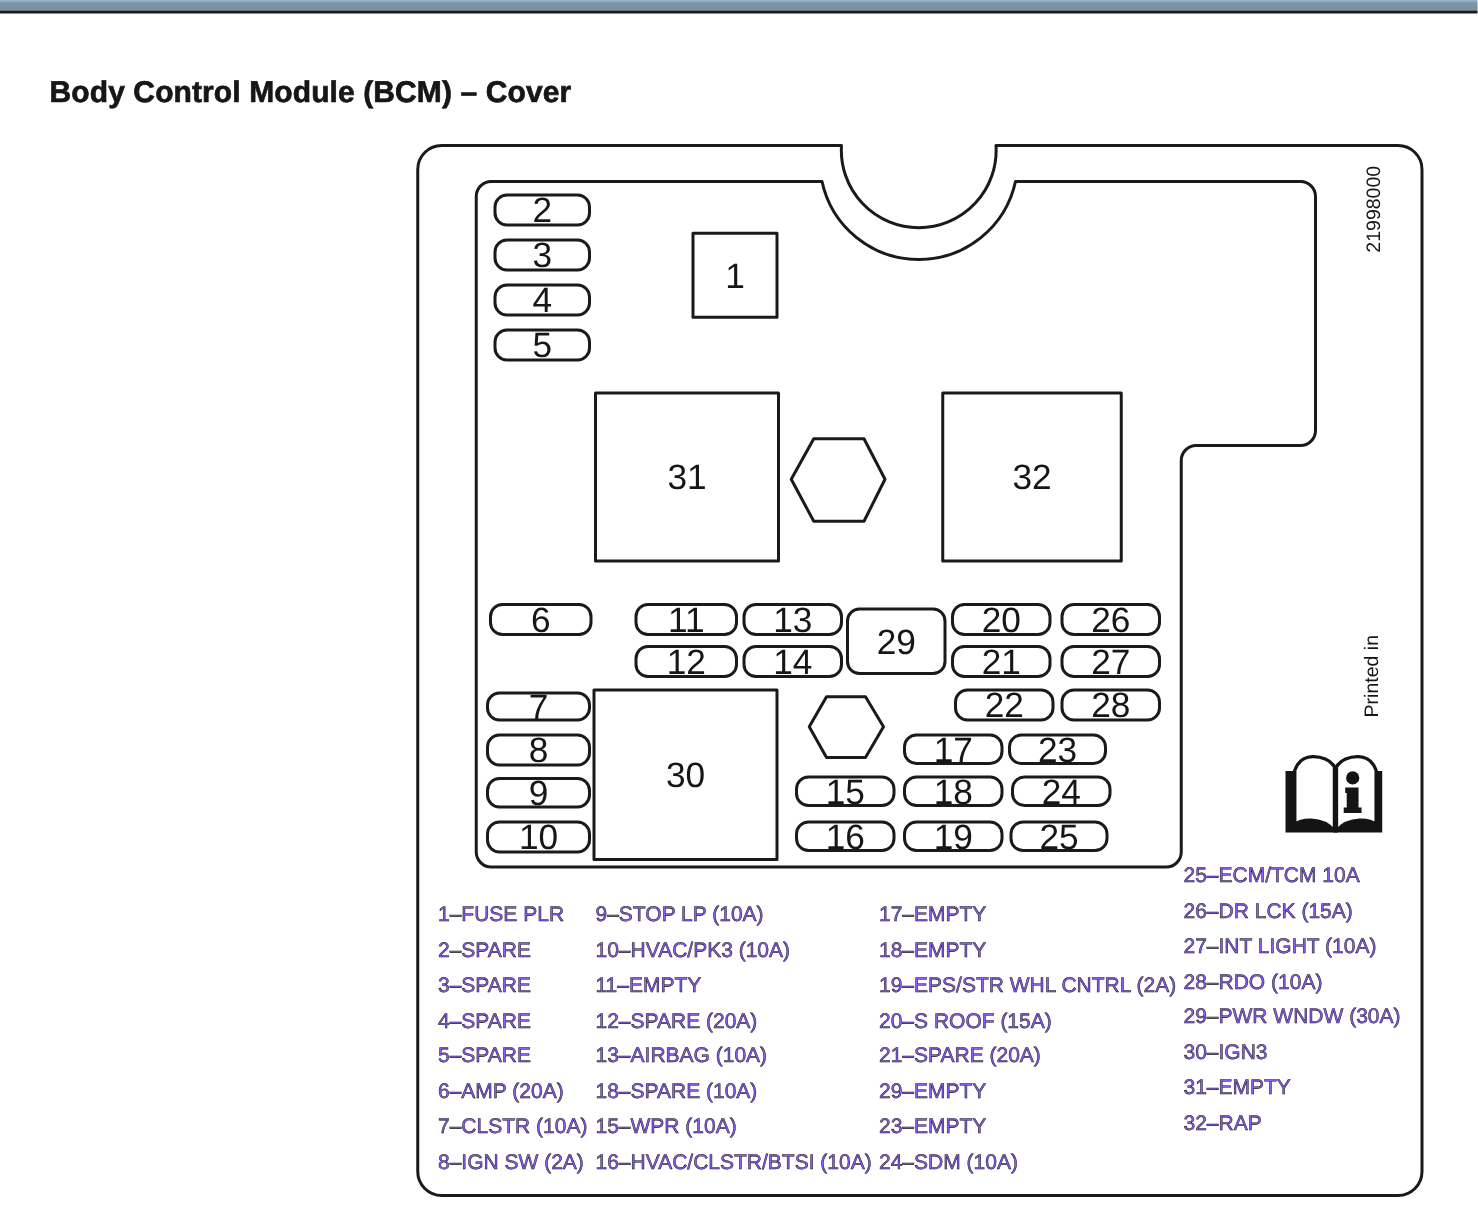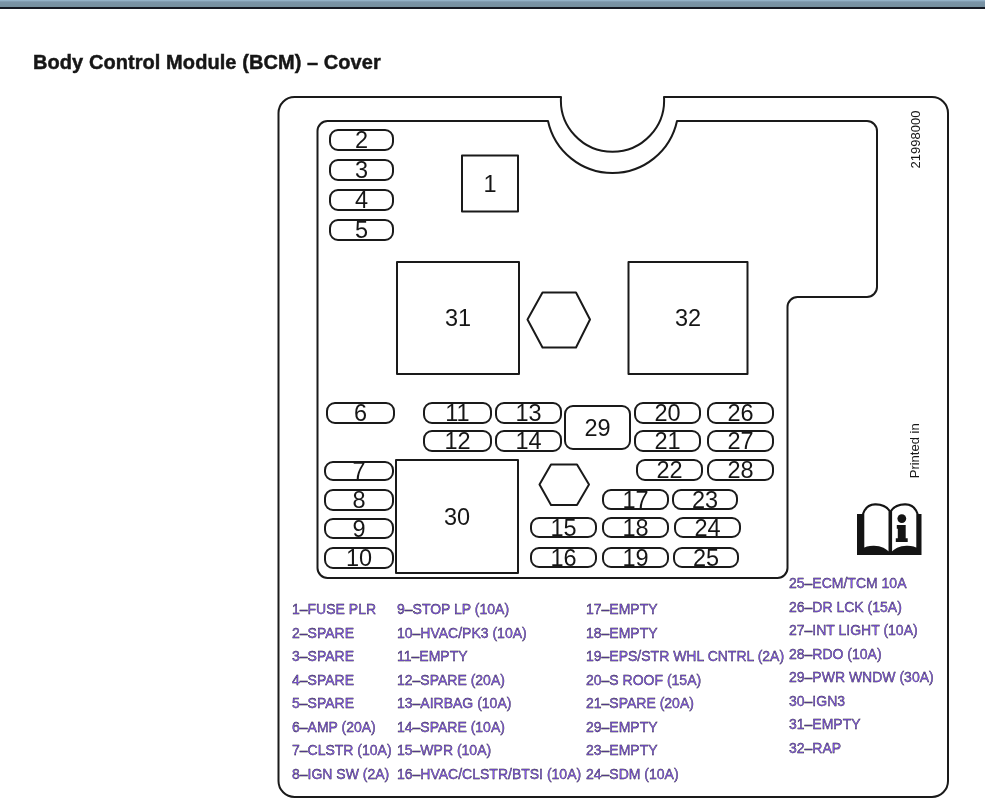--- a/index.html
+++ b/index.html
@@ -109,21 +109,21 @@
 4–SPARE
 5–SPARE
 6–AMP (20A)
 7–CLSTR (10A)
 8–IGN SW (2A)</div>
 <div class="leg" style="left:397px;top:598px">9–STOP LP (10A)
 10–HVAC/PK3 (10A)
 11–EMPTY
 12–SPARE (20A)
 13–AIRBAG (10A)
-14–SPARE (10A)
+18–SPARE (10A)
 15–WPR (10A)
 16–HVAC/CLSTR/BTSI (10A)</div>
 <div class="leg" style="left:586px;top:598px">17–EMPTY
 18–EMPTY
 19–EPS/STR WHL CNTRL (2A)
 20–S ROOF (15A)
 21–SPARE (20A)
 29–EMPTY
 23–EMPTY
 24–SDM (10A)</div>

